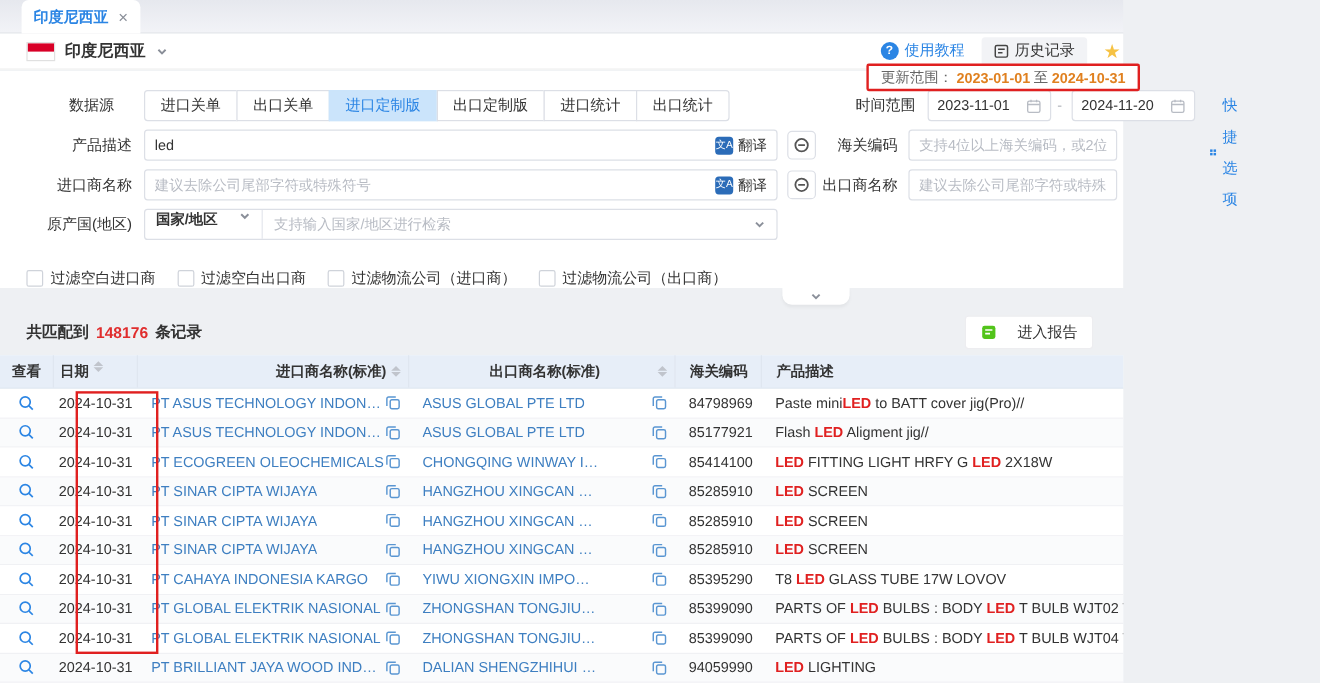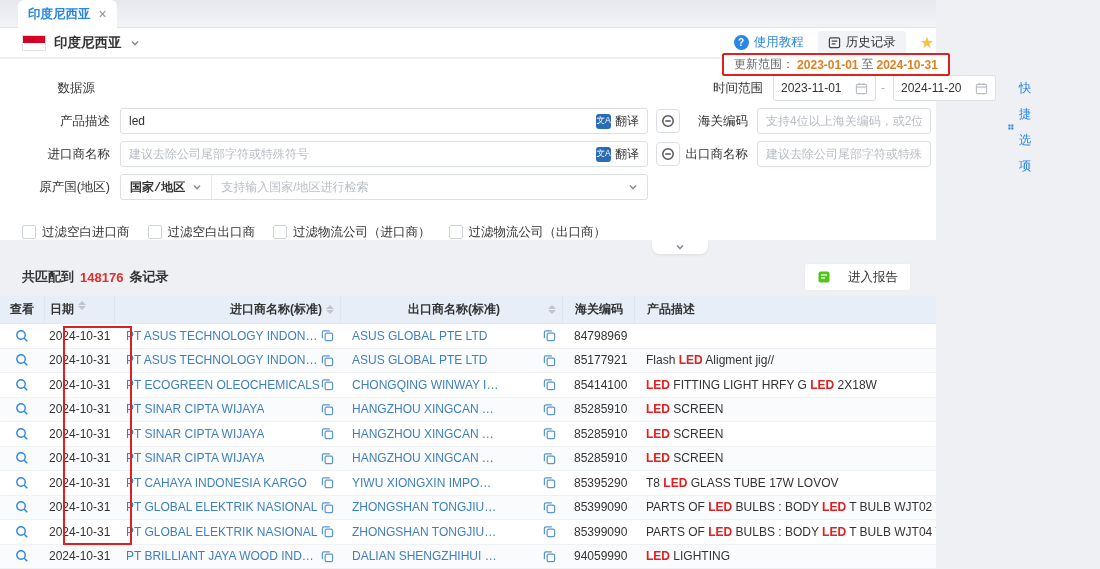--- a/index.html
+++ b/index.html
@@ -47,21 +47,21 @@
   .quick { position:absolute; top:0; display:flex; align-items:center; gap:5px; color:#2b85e4; line-height:26px; cursor:pointer; font-size:12.5px; }
 
   .tinput { position:absolute; top:0; height:26px; border:1px solid #dcdfe6; border-radius:3px; background:#fff; display:flex; align-items:center; padding:0 8px; }
   .tinput .val { flex:1; color:#333; white-space:nowrap; overflow:hidden; }
   .tinput .ph { flex:1; color:#b8bcc4; white-space:nowrap; overflow:hidden; }
   .translate { display:flex; align-items:center; gap:4px; color:#333; cursor:pointer; flex:none; }
   .tr-icon { width:15px; height:15px; background:#2b6cb8; border-radius:3px; color:#fff; font-size:8.5px; display:flex; align-items:center; justify-content:center; }
   .excl-btn { position:absolute; top:1px; width:24px; height:24px; border:1px solid #dcdfe6; border-radius:4px; background:#fff; display:flex; align-items:center; justify-content:center; cursor:pointer; }
 
   .origin-box { position:absolute; left:120px; top:0; width:528px; height:26px; border:1px solid #dcdfe6; border-radius:3px; background:#fff; display:flex; align-items:center; }
-  .origin-select { display:flex; align-items:center; gap:7px; padding:0 9px; height:100%; border-right:1px solid #e4e7ed; color:#333; font-weight:bold; cursor:pointer;font-family:Liberation Mono, monospace; }
+  .origin-select { display:flex; align-items:flex-start; gap:18px; padding:0 9px; height:100%; border-right:1px solid #e4e7ed; color:#333; font-weight:bold; cursor:pointer; }
   .origin-ph { flex:1; padding:0 9px; color:#b8bcc4; }
 
   .cb-row { display:flex; gap:18px; position:absolute; left:22px; top:0; align-items:center; height:26px; }
   .cb-item { display:flex; align-items:center; gap:6px; cursor:pointer; }
   .cb-box { width:14px; height:14px; border:1px solid #cfd3da; border-radius:2px; background:#fff; }
   .cb-label { color:#333; font-size:12.5px; }
 
   .notch { position:absolute; top:240px; left:652px; width:56px; height:14px; background:#fff; border-radius:0 0 8px 8px; display:flex; align-items:center; justify-content:center; cursor:pointer; box-shadow:0 2px 3px rgba(0,0,0,.05); }
 
   
@@ -136,20 +136,28 @@
     <span class="lbl">更新范围：</span>
     <span class="date">2023-01-01</span>
     <span class="zhi">至</span>
     <span class="date">2024-10-31</span>
   </div>
 
   <div class="filter-panel">
 
     <div class="frow" style="top:16px;">
       <span class="flabel" style="left:0;width:95px;">数据源</span>
+      <div class="ds-tabs" id="ds-tabs">
+          <div class="ds-tab">进口关单</div>
+          <div class="ds-tab">出口关单</div>
+          <div class="ds-tab active">进口定制版</div>
+          <div class="ds-tab">出口定制版</div>
+          <div class="ds-tab">进口统计</div>
+          <div class="ds-tab">出口统计</div>
+        </div>
       <span class="flabel" style="left:668px;width:95px;">时间范围</span>
       <div class="date-input" style="left:773px;width:103px;">
         <span>2023-11-01</span>
         <svg width="13" height="13" viewBox="0 0 14 14">
             <rect x="1.5" y="2.5" width="11" height="10" rx="1.5" fill="none" stroke="#b8bcc4" stroke-width="1.2"></rect>
             <line x1="1.5" y1="5.5" x2="12.5" y2="5.5" stroke="#b8bcc4" stroke-width="1.2"></line>
             <line x1="4.5" y1="1.2" x2="4.5" y2="3.5" stroke="#b8bcc4" stroke-width="1.2"></line>
             <line x1="9.5" y1="1.2" x2="9.5" y2="3.5" stroke="#b8bcc4" stroke-width="1.2"></line>
           </svg>
       </div>
@@ -326,20 +334,21 @@
             </svg>
           </div>
           <div class="c-exp">
             <span class="link">ASUS GLOBAL PTE LTD</span>
             <svg width="13" height="13" viewBox="0 0 14 14" style="flex:none;">
               <rect x="4.5" y="4.5" width="8" height="8" rx="1.5" fill="none" stroke="#5a96d2" stroke-width="1.3"></rect>
               <path d="M9.5 2 H3 a1.5 1.5 0 0 0 -1.5 1.5 V10" fill="none" stroke="#5a96d2" stroke-width="1.3"></path>
             </svg>
           </div>
           <div class="c-hs" style="padding-left: 12px;">84798969</div>
+          <div class="c-desc">Paste mini<span class="led">LED</span> to BATT cover jig(Pro)//</div>
         </div>
         <div class="trow">
           <div class="c-view">
             <svg width="14" height="14" viewBox="0 0 14 14">
               <circle cx="6" cy="6" r="4.2" fill="none" stroke="#2b85e4" stroke-width="1.4"></circle>
               <line x1="9.2" y1="9.2" x2="12.3" y2="12.3" stroke="#2b85e4" stroke-width="1.4"></line>
             </svg>
           </div>
           <div class="c-date">2024-10-31</div>
           <div class="c-imp">

